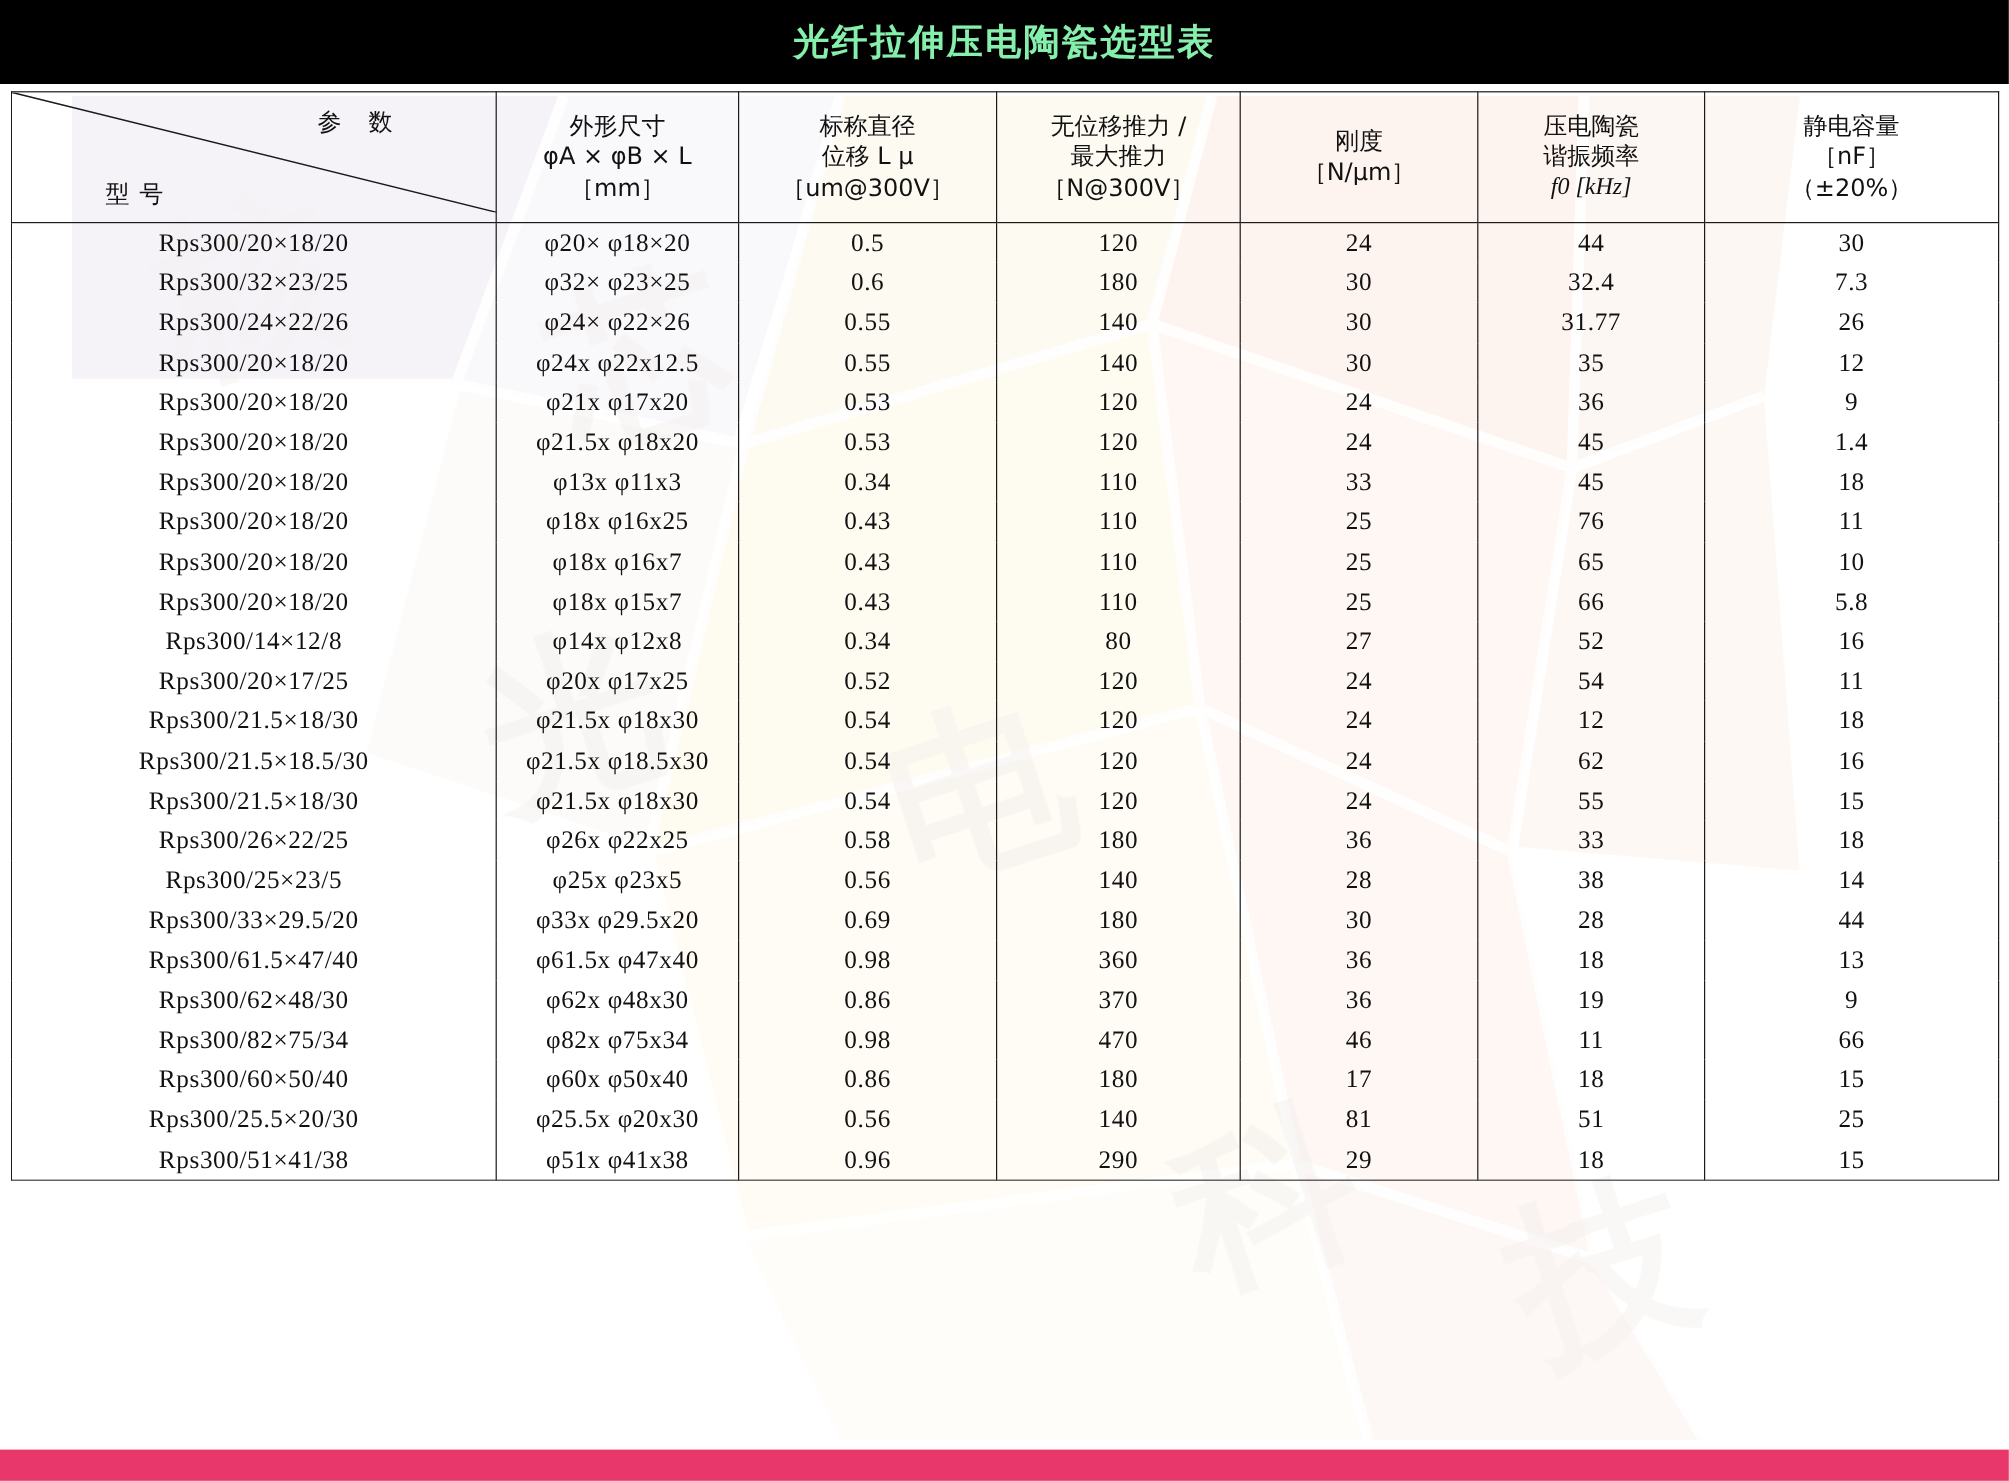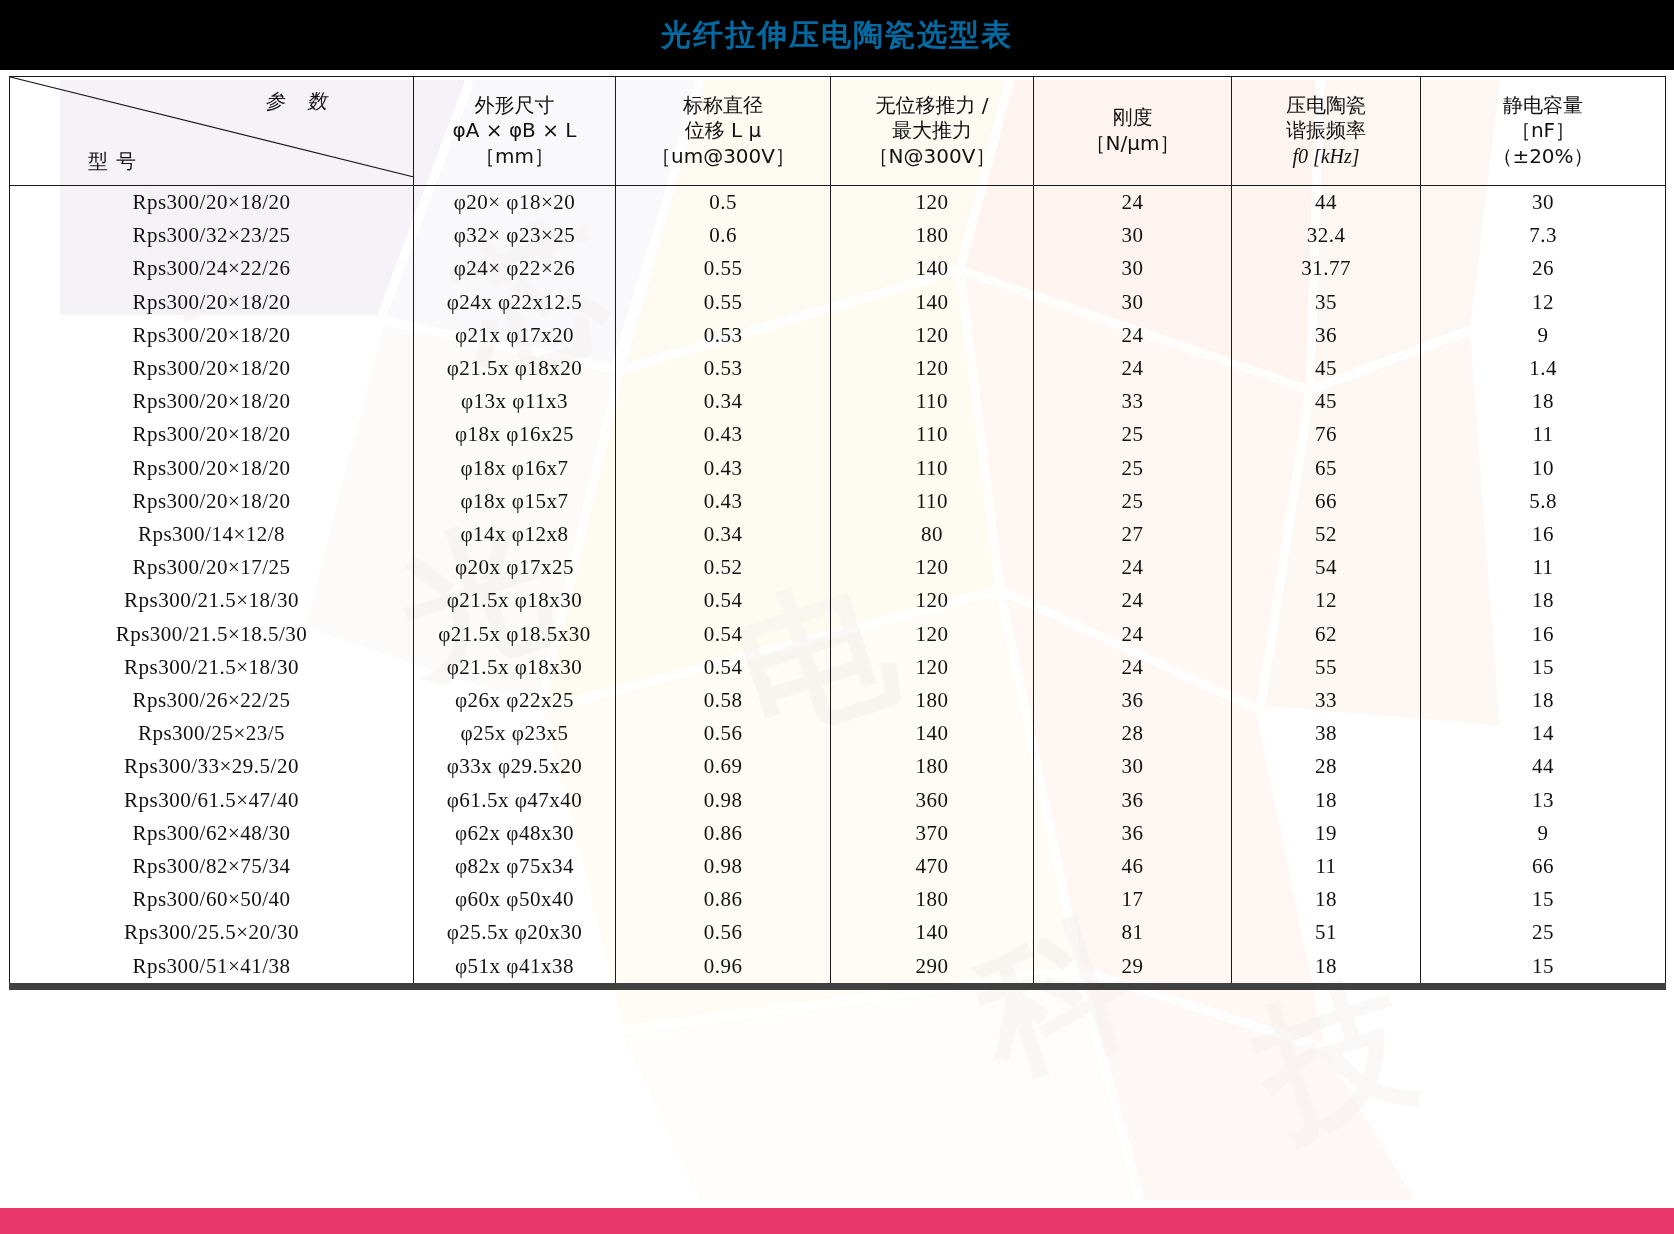--- a/index.html
+++ b/index.html
@@ -21,21 +21,21 @@
     left: 0;
     top: 0;
     width: 1674px;
     height: 70px;
     background: #000000;
     display: flex;
     align-items: center;
     justify-content: center;
   }
   .title-bar .title-text {
-    color: #0369a1;
+    color: #86efac;
     font-family: "DejaVu Sans", sans-serif;
     font-weight: bold;
     font-size: 30px;
     letter-spacing: 2px;
   }
 
   
   .bottom-bar {
     position: absolute;
     left: 0;
@@ -102,21 +102,21 @@
   }
   table.spec tbody td {
     height: 33.2px;
     line-height: 33.2px;
     font-family: "Liberation Serif", serif;
     font-size: 21px;
     letter-spacing: 0.5px;
     white-space: nowrap;
   }
   table.spec tbody tr:last-child td {
-    border-bottom: 7px solid #404040;
+    border-bottom: 1px solid #404040;
   }
   table.spec thead th:first-child,
   table.spec tbody td:first-child {
     border-left: 1px solid #1a1a1a;
   }
   table.spec thead th:last-child,
   table.spec tbody td:last-child {
     border-right: 1px solid #1a1a1a;
   }
 
@@ -129,21 +129,20 @@
     position: absolute;
     left: 0; top: 0; right: 0; bottom: 0;
   }
   .hdr-corner .param-label {
     position: absolute;
     right: 78px;
     top: 12px;
     font-family: "DejaVu Sans", sans-serif;
     font-size: 20px;
     letter-spacing: 8px;
-    font-style: italic;
   }
   .hdr-corner .model-label {
     position: absolute;
     left: 78px;
     bottom: 10px;
     font-family: "DejaVu Sans", sans-serif;
     font-size: 20px;
     letter-spacing: 8px;
   }
   .hdr-lines { display: block; }

